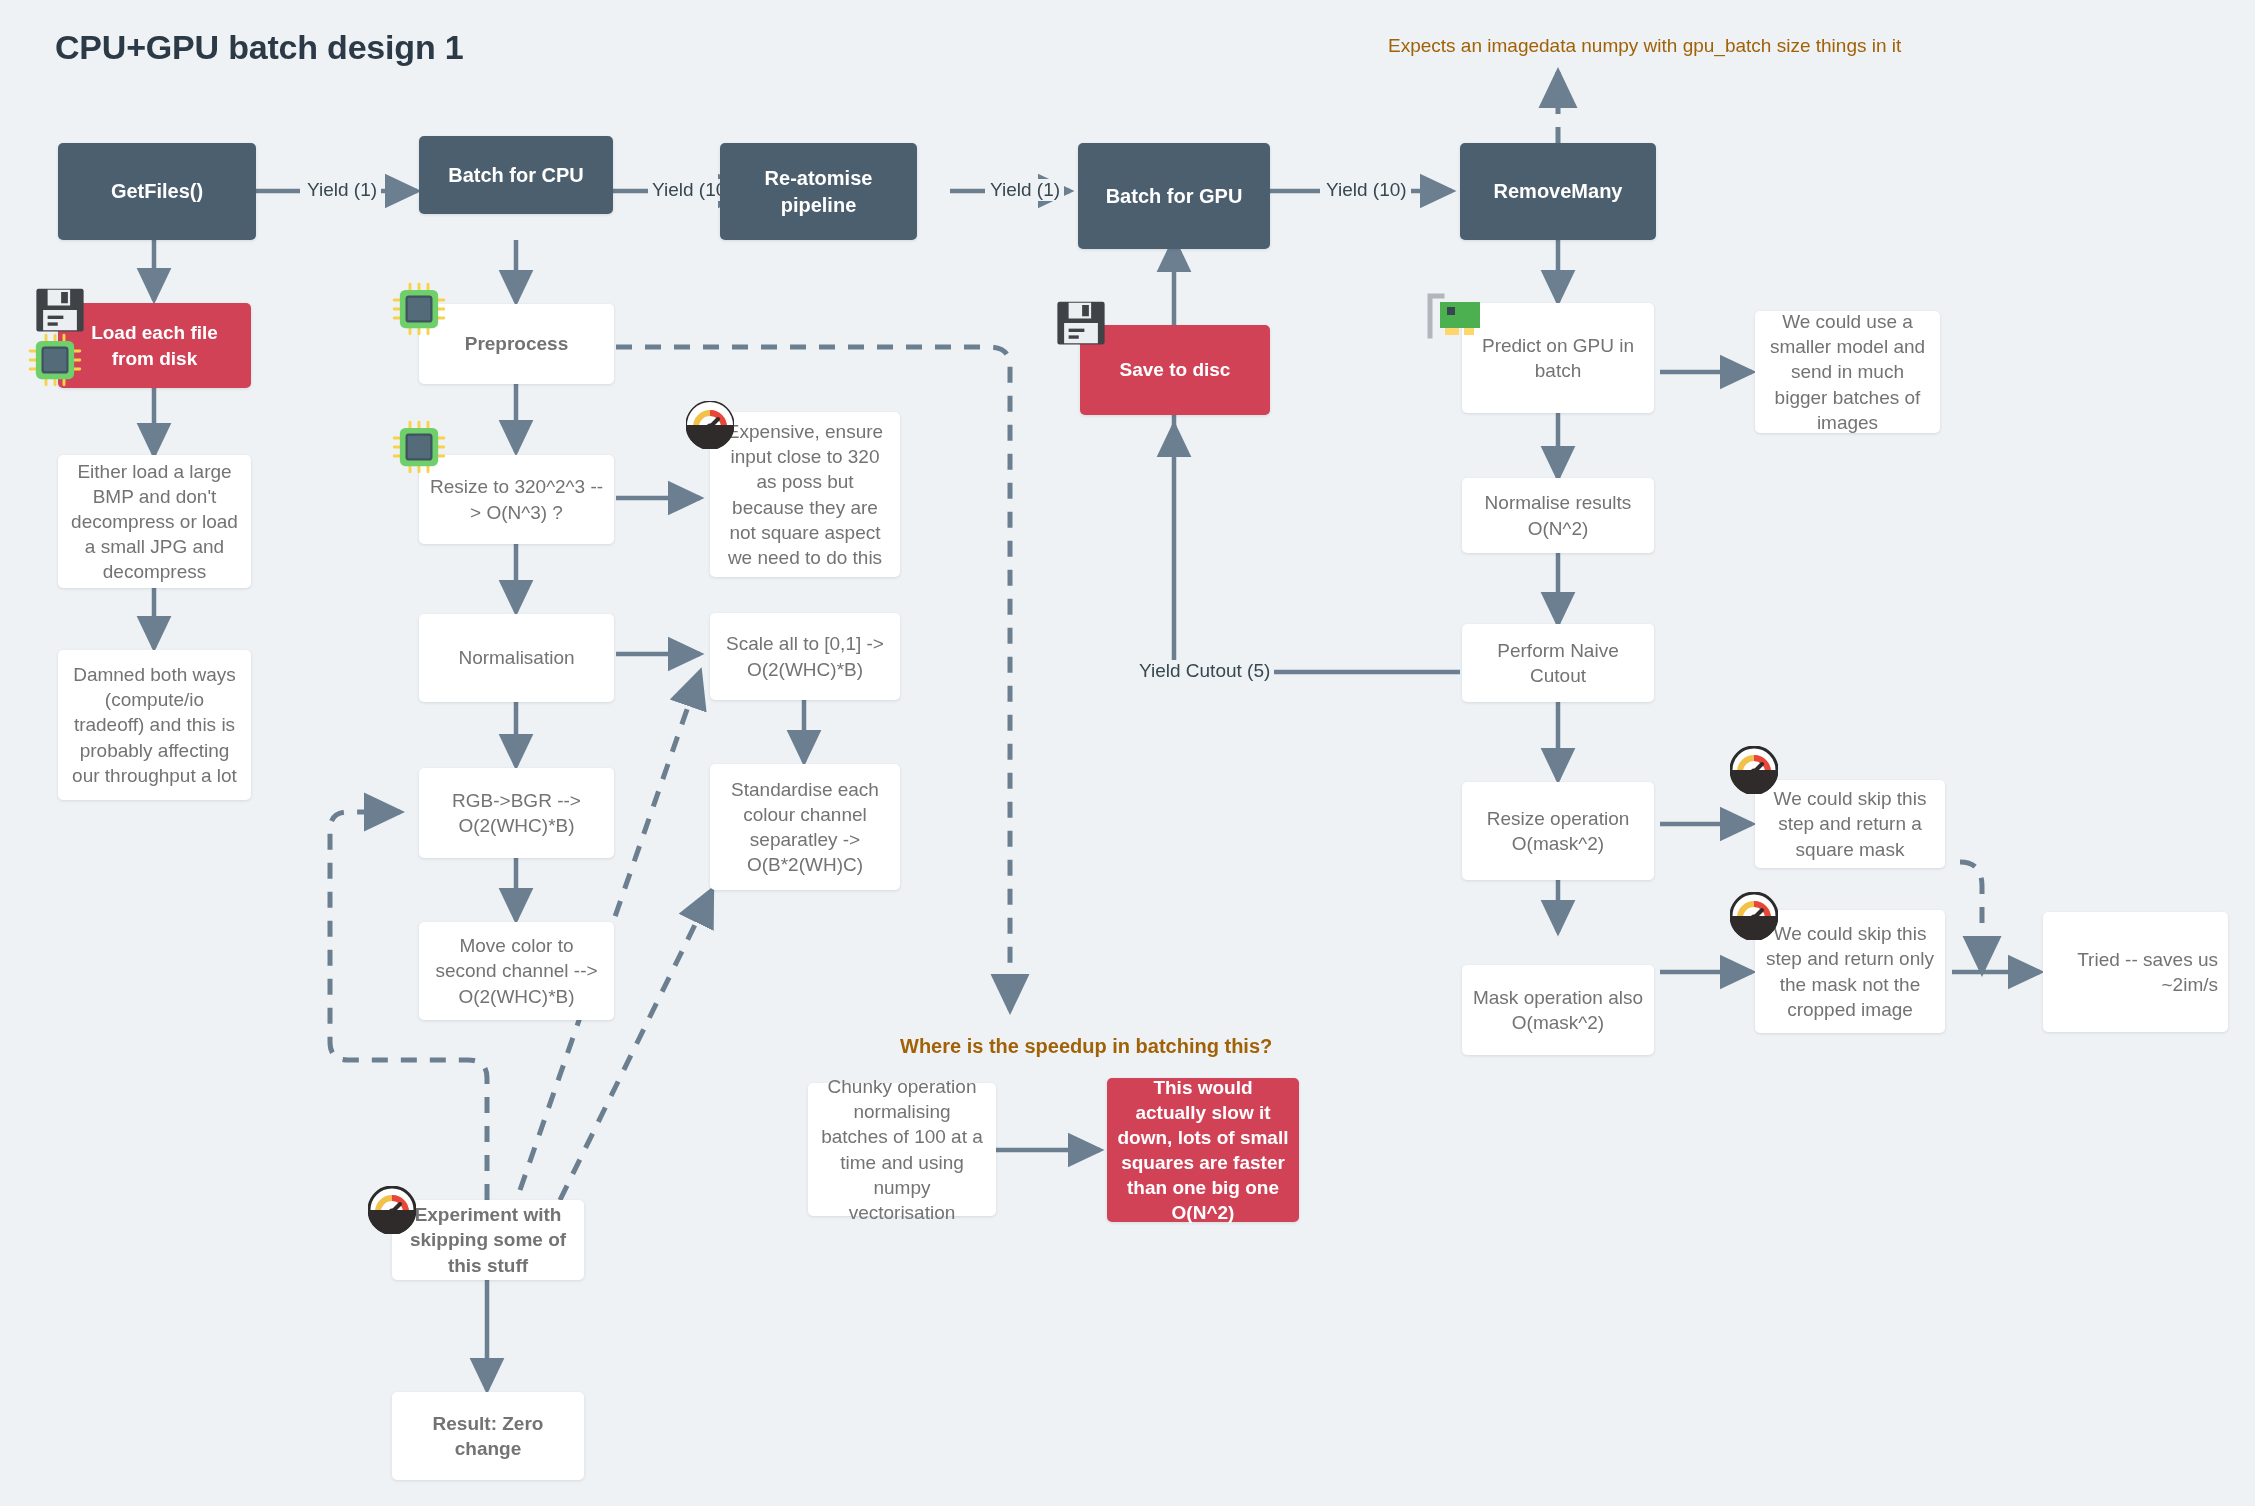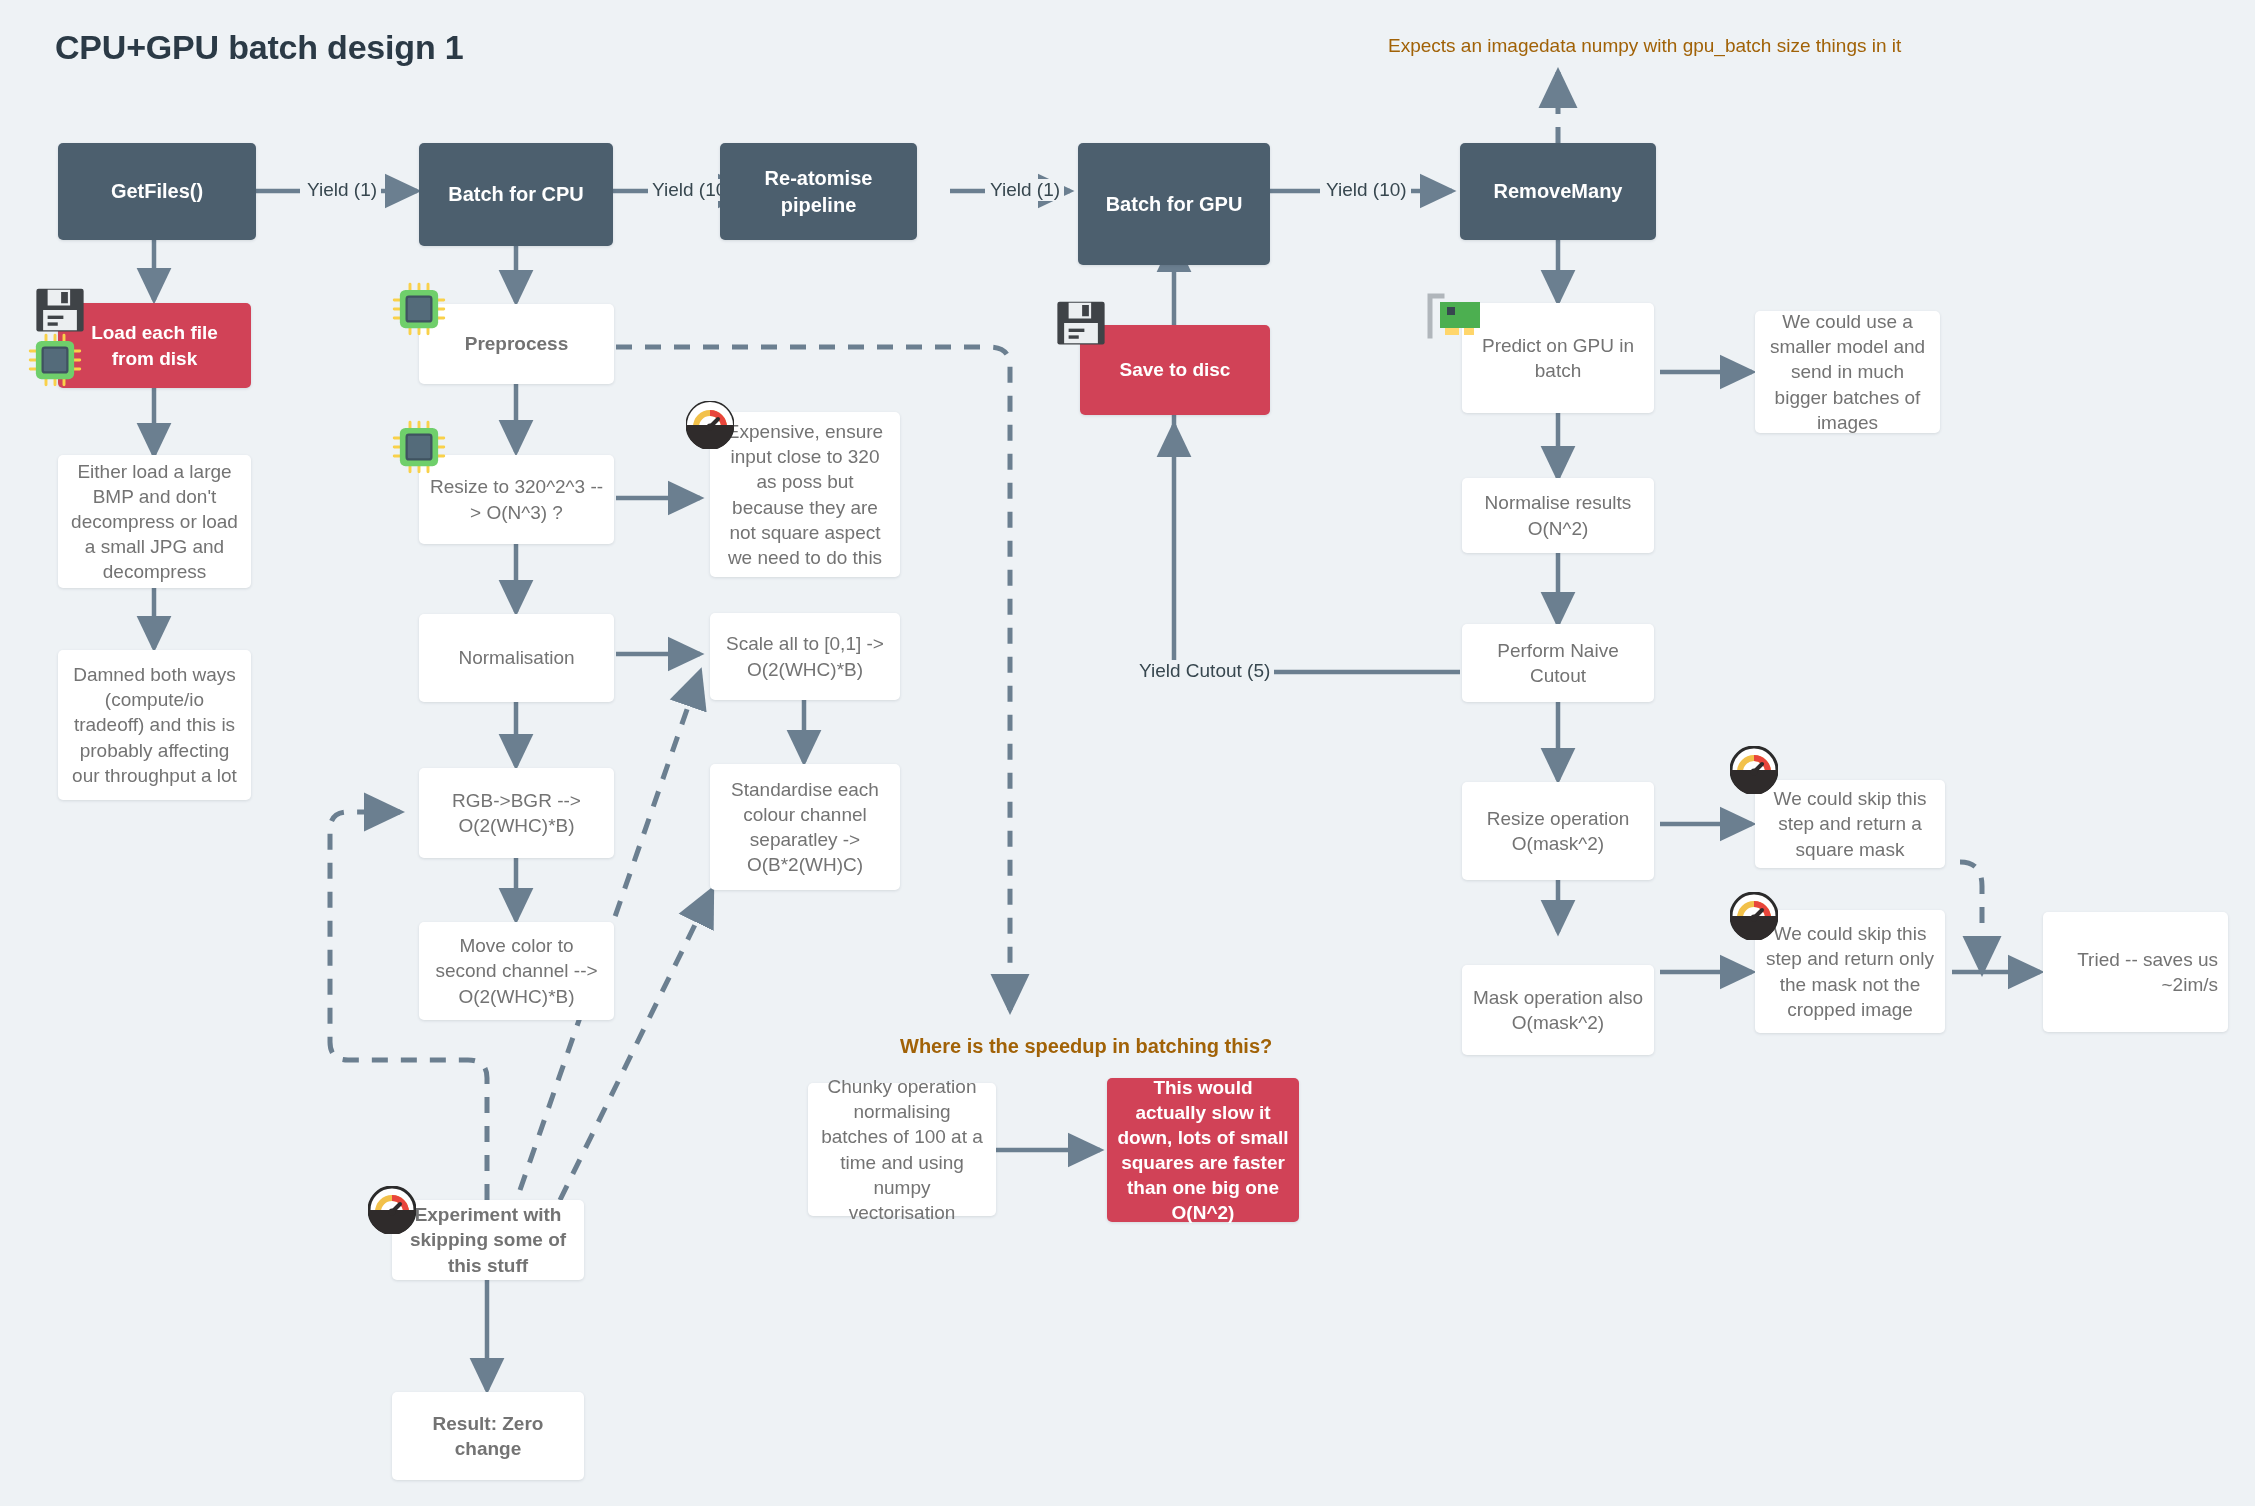--- a/index.html
+++ b/index.html
@@ -138,33 +138,33 @@
       <path d="M560,1200 L712,890" marker-end="url(#ah)"></path>
     </g>
   </svg>
 
   <div class="node n-dark" style="left:58px;top:143px;width:198px;height:97px;">
     <span>GetFiles()</span>
   </div>
 
   <div class="edge-label" style="left:303px;top:179px;">Yield (1)</div>
 
-  <div class="node n-dark" style="left:419px;top:143px;width:194px;height:103px;">
+  <div class="node n-dark" style="left:419px;top:136px;width:194px;height:78px;">
     <span>Batch for CPU</span>
   </div>
 
   <div class="edge-label" style="left:648px;top:179px;">Yield (100)</div>
 
   <div class="node n-dark" style="left:720px;top:143px;width:197px;height:97px;">
     <span>Re-atomise pipeline</span>
   </div>
 
   <div class="edge-label" style="left:986px;top:179px;">Yield (1)</div>
 
-  <div class="node n-dark" style="left:1078px;top:143px;width:192px;height:122px;">
+  <div class="node n-dark" style="left:1078px;top:143px;width:192px;height:106px;">
     <span>Batch for GPU</span>
   </div>
 
   <div class="edge-label" style="left:1322px;top:179px;">Yield (10)</div>
 
   <div class="node n-dark" style="left:1460px;top:143px;width:196px;height:97px;">
     <span>RemoveMany</span>
   </div>
 
   <div class="freetext" style="left:1388px;top:35px;">Expects an imagedata numpy with gpu_batch size things in it</div>

